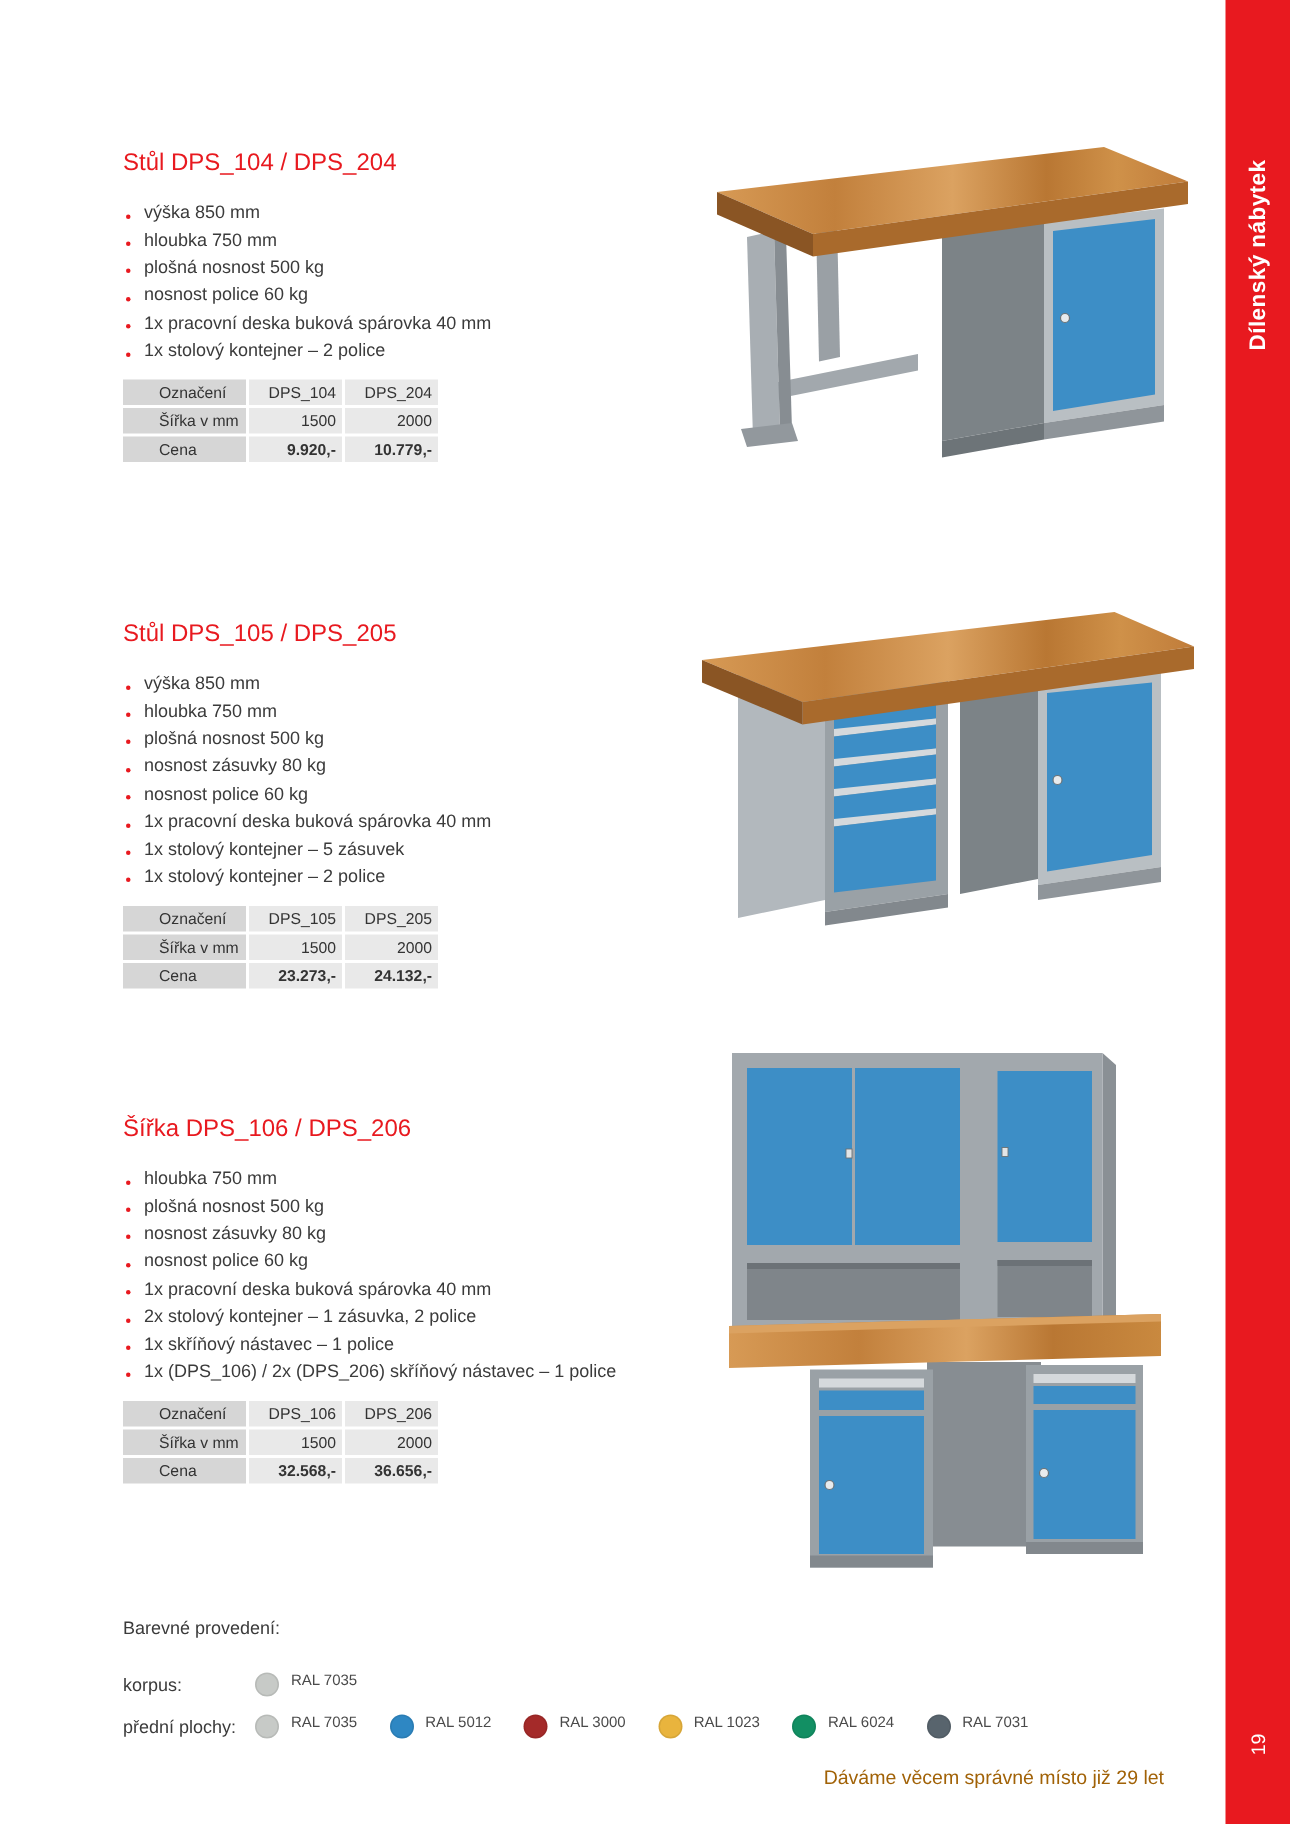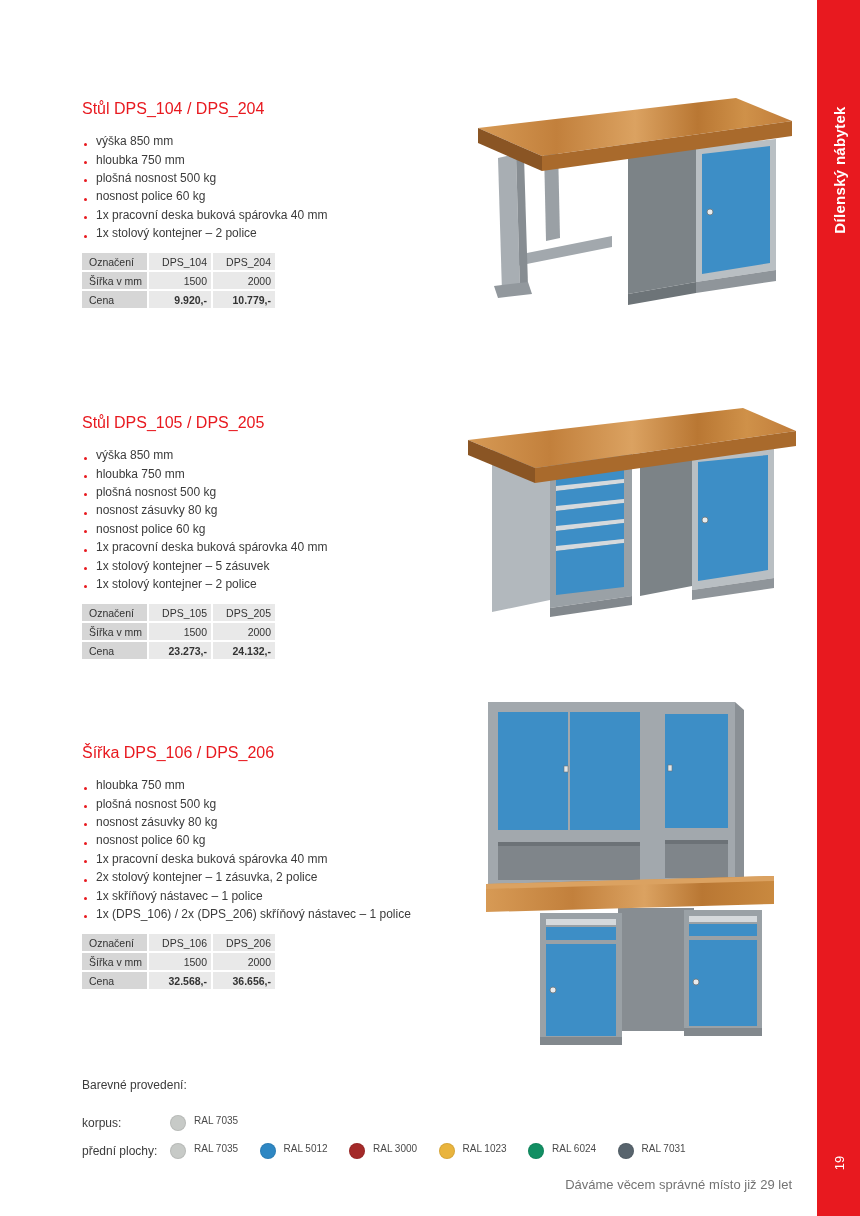--- a/index.html
+++ b/index.html
@@ -21,41 +21,41 @@
   .specs{list-style:none;margin:0;padding:0}
   .specs li{display:flex;align-items:center;height:18.4px;font-size:12px;line-height:14px}
   .specs .b{flex:0 0 3px;width:3px;height:3px;border-radius:50%;
             background:var(--accent_red,#e8191f);margin:6px 9px 0 2px}
 
   .price-table{border-collapse:separate;border-spacing:2px;margin:9px 0 0 -2px;
                font-size:10.5px;color:#333}
   .price-table td{background:var(--table_cell_bg,#e9e9e9);text-align:right;
                   padding:2px 4px;height:13px;min-width:54px}
   .price-table td.lbl{background:var(--table_label_bg,#d6d6d6);text-align:left;
-                      padding-left:7px;min-width:54px}
+                      padding-left:24px;min-width:54px}
   .price-table tr.last td:not(.lbl){font-weight:bold}
 
   
   .product-photo{position:absolute;margin:0}
   #photo1{left:440px;top:90px}
   #photo2{left:440px;top:400px}
   #photo3{left:460px;top:680px}
   .f-blue{fill:var(--furniture_blue,#3d8ec6)}
 
   
   .colors{position:absolute;left:82px;top:1078px;width:710px;font-size:12px}
   .colors-title{margin:0 0 17px 0}
   .color-row{display:flex;align-items:center;height:28px}
   .color-row .rlabel{width:88px}
   .pair{display:flex;width:89.5px;flex:0 0 auto}
   .sw{width:16px;height:16px;border-radius:50%;margin-right:8px;flex:0 0 16px;
       box-shadow:inset 0 0 0 1px rgba(0,0,0,.08)}
   .sw-label{font-size:10px;color:#4a4a4a;white-space:nowrap}
 
-  .footer{position:absolute;top:1177px;right:68px;font-size:13px;color:#737373}
+  .footer{position:absolute;top:1177px;right:84px;font-size:13px;color:#a16207}
 </style>
 </head>
 <body>
 
 <div class="page">
 
   <aside class="sidebar">
     <div class="vtext sidebar-title">Dílenský nábytek</div>
     <div class="vtext page-num">19</div>
   </aside>

